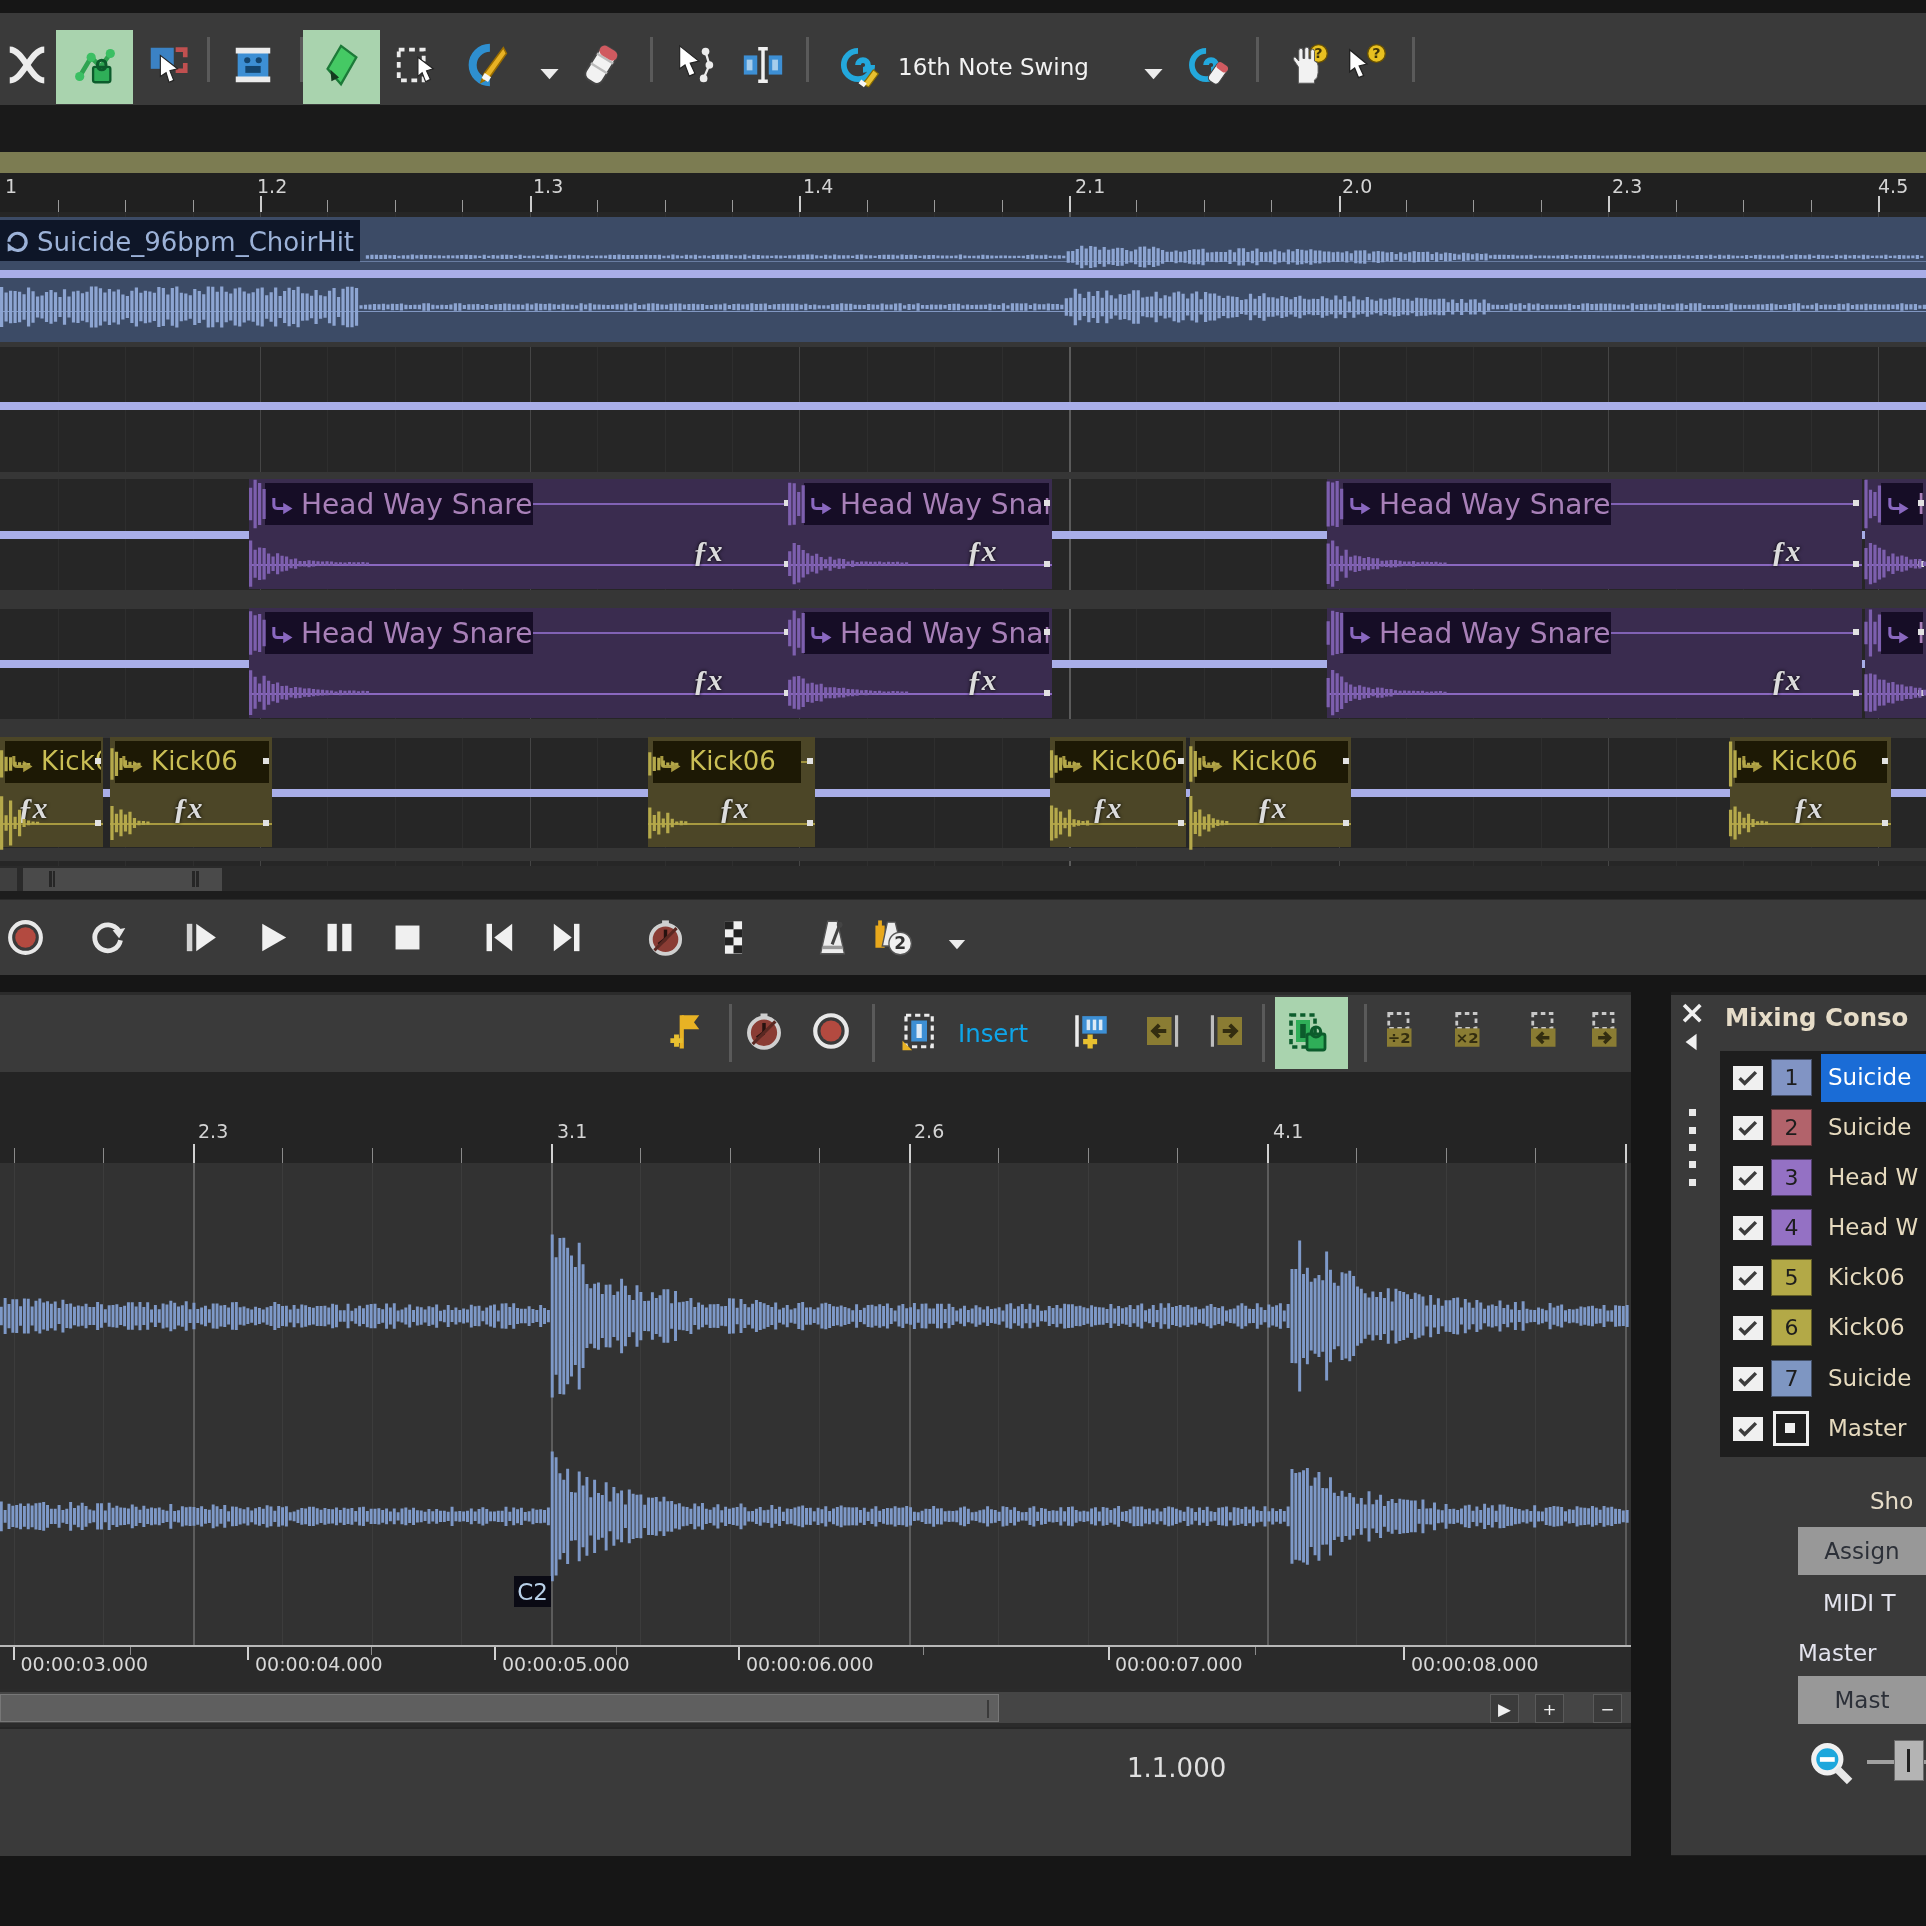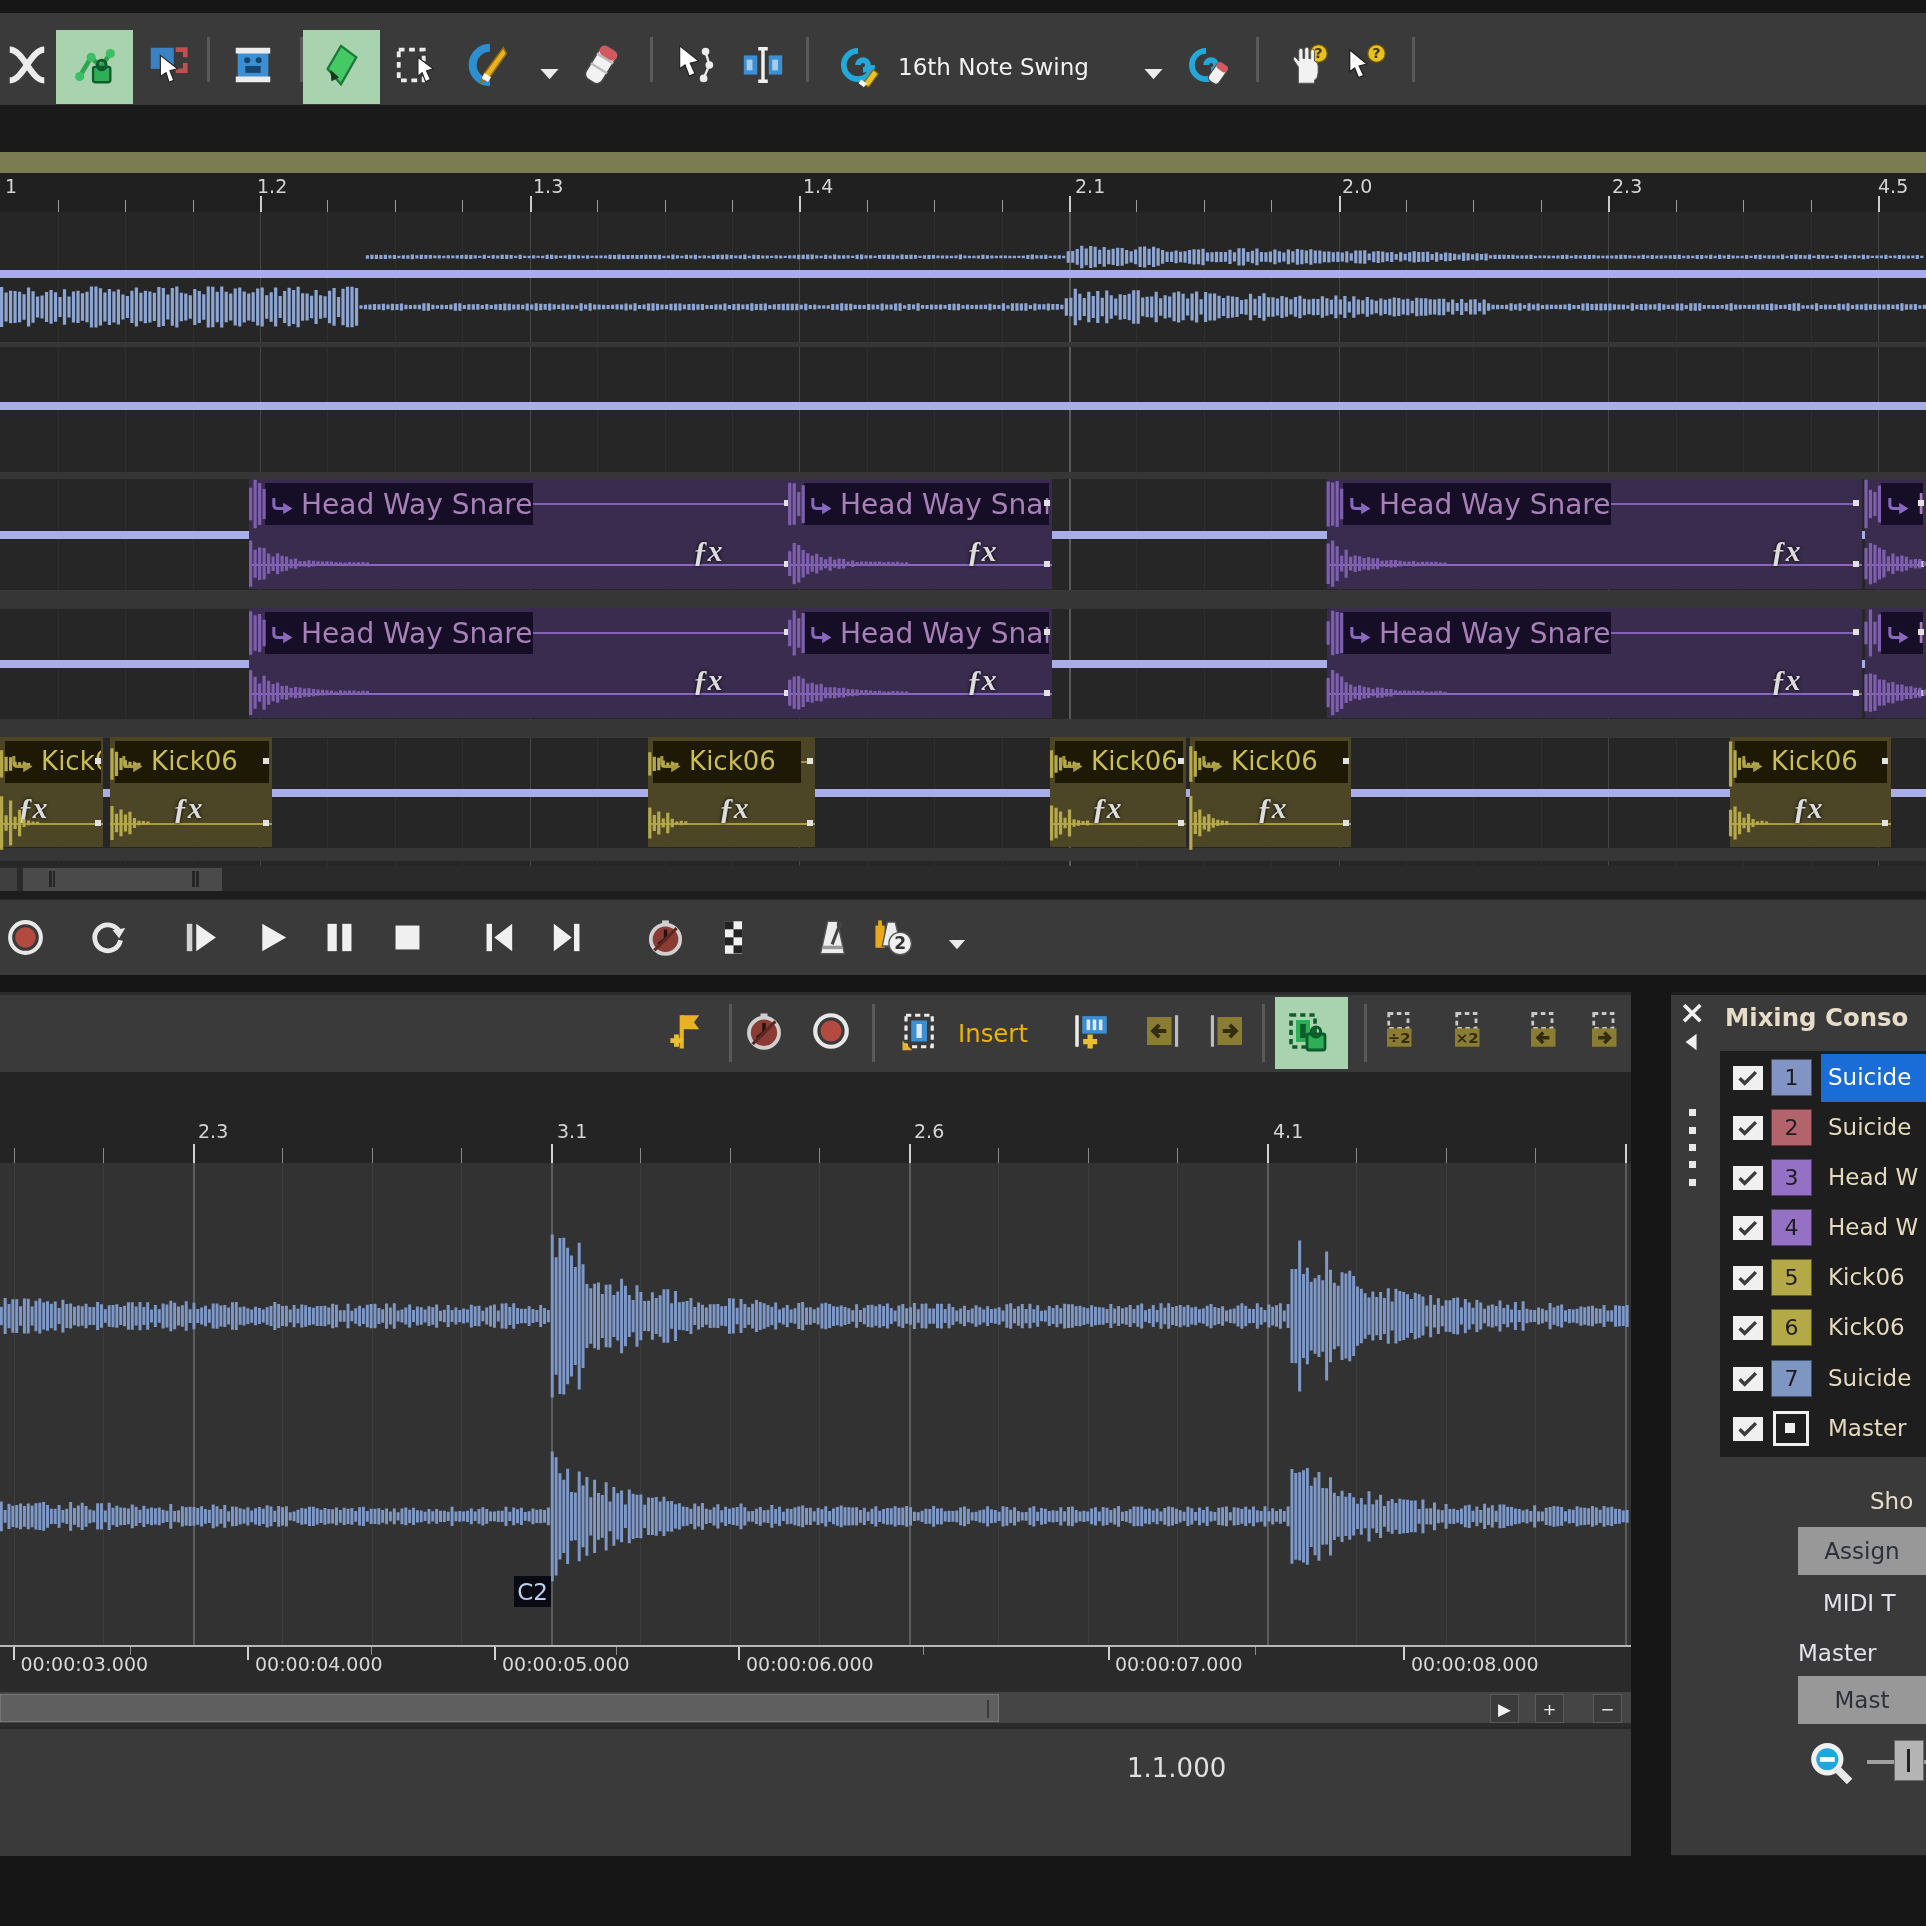--- a/index.html
+++ b/index.html
@@ -47,20 +47,33 @@
       <div class="abs" style="left: 1271px; top: 0px; width: 1.3px; height: 679px; background: rgb(46, 46, 46);"></div>
       <div class="abs" style="left: 1339px; top: 0px; width: 1.3px; height: 679px; background: rgb(69, 69, 69);"></div>
       <div class="abs" style="left: 1406px; top: 0px; width: 1.3px; height: 679px; background: rgb(46, 46, 46);"></div>
       <div class="abs" style="left: 1473px; top: 0px; width: 1.3px; height: 679px; background: rgb(46, 46, 46);"></div>
       <div class="abs" style="left: 1541px; top: 0px; width: 1.3px; height: 679px; background: rgb(46, 46, 46);"></div>
       <div class="abs" style="left: 1608px; top: 0px; width: 1.3px; height: 679px; background: rgb(69, 69, 69);"></div>
       <div class="abs" style="left: 1676px; top: 0px; width: 1.3px; height: 679px; background: rgb(46, 46, 46);"></div>
       <div class="abs" style="left: 1743px; top: 0px; width: 1.3px; height: 679px; background: rgb(46, 46, 46);"></div>
       <div class="abs" style="left: 1811px; top: 0px; width: 1.3px; height: 679px; background: rgb(46, 46, 46);"></div>
       <div class="abs" style="left: 1878px; top: 0px; width: 1.3px; height: 679px; background: rgb(69, 69, 69);"></div>
+      <div class="abs" style="left: 0px; top: 4.5px; width: 1926px; height: 126px; background: rgb(60, 75, 102);">
+        <div class="abs" style="left: 0px; top: 94px; width: 1926px; height: 1.3px; background: rgb(141, 165, 210); opacity: 0.85;"></div>
+        <div class="abs" style="left: 360px; top: 44px; width: 1567px; height: 1.3px; background: rgb(141, 165, 210); opacity: 0.55;"></div>
+        <div class="abs clip-label" style="left: 0px; top: 3.9px; width: 360px; height: 41px; background: rgb(14, 22, 40);">
+          <div class="abs icon" style="left: 3.9px; top: 6.4px; width: 29.5px; height: 29.5px;">
+            <svg viewBox="0 0 24 24" xmlns="http://www.w3.org/2000/svg">
+              <path d="M4 12a7 7 0 1 1 2 5" fill="none" stroke="#9cb2d8" stroke-width="2.6"></path>
+              <polygon points="3,13 9,18 3,20" fill="#9cb2d8"></polygon>
+            </svg>
+          </div>
+          <span class="abs" style="left: 37px; top: 6.4px; font-size: 26px; color: rgb(156, 178, 216); white-space: nowrap;">Suicide_96bpm_ChoirHit</span>
+        </div>
+      </div>
       <div class="abs" style="left: 0px; top: 130px; width: 1926px; height: 5.1px; background: rgb(54, 54, 54);"></div>
       <div class="abs" style="left: 0px; top: 260px; width: 1926px; height: 7px; background: rgb(54, 54, 54);"></div>
       <div class="abs" style="left: 0px; top: 378px; width: 1926px; height: 18.6px; background: rgb(54, 54, 54);"></div>
       <div class="abs" style="left: 0px; top: 507px; width: 1926px; height: 18.6px; background: rgb(54, 54, 54);"></div>
       <div class="abs" style="left: 0px; top: 636px; width: 1926px; height: 13px; background: rgb(54, 54, 54);"></div>
       <div class="abs" style="left: 0px; top: 58px; width: 1926px; height: 7.7px; background: rgb(169, 174, 232);"></div>
       <div class="abs" style="left: 0px; top: 190px; width: 1926px; height: 7.7px; background: rgb(169, 174, 232);"></div>
       <div class="abs" style="left: 0px; top: 319px; width: 1926px; height: 7.7px; background: rgb(169, 174, 232);"></div>
       <div class="abs" style="left: 0px; top: 448px; width: 1926px; height: 7.7px; background: rgb(169, 174, 232);"></div>
       <div class="abs" style="left: 0px; top: 577px; width: 1926px; height: 7.7px; background: rgb(169, 174, 232);"></div>
@@ -420,21 +433,21 @@
           <path d="M14.5 15.8H8.5M11 12.8l-3 3 3 3" stroke="#332d10" stroke-width="2" fill="none"></path>
         </svg>
       </div>
       <div class="abs icon" style="left: 1585px; top: 18px; width: 42px; height: 42px;">
         <svg viewBox="0 0 24 24" xmlns="http://www.w3.org/2000/svg">
           <rect x="5" y="2" width="11" height="8.5" fill="none" stroke="#c8c8c8" stroke-width="1.6" stroke-dasharray="2.6 2"></rect>
           <rect x="4" y="10.5" width="14" height="10.5" fill="#8a7c33"></rect>
           <path d="M7.5 15.8h6M11 12.8l3 3-3 3" stroke="#332d10" stroke-width="2" fill="none"></path>
         </svg>
       </div>
-      <div class="abs" style="left: 958px; top: 27px; font-size: 24.4px; color: #eab308;">Insert</div>
+      <div class="abs" style="left: 958px; top: 27px; font-size: 24.4px; color: #0ea5e9;">Insert</div>
       <div class="abs" style="left: 0px; top: 80px; width: 1631px; height: 91px; background: rgb(36, 36, 36);"></div>
       <div class="abs" style="left: 0px; top: 171px; width: 1631px; height: 482px; background: rgb(50, 50, 50); overflow: hidden;">
         <div class="abs" style="left: 14px; top: 0px; width: 1.3px; height: 482px; background: rgb(60, 60, 60);"></div>
         <div class="abs" style="left: 103px; top: 0px; width: 1.3px; height: 482px; background: rgb(60, 60, 60);"></div>
         <div class="abs" style="left: 193px; top: 0px; width: 1.9px; height: 482px; background: rgb(92, 92, 92);"></div>
         <div class="abs" style="left: 282px; top: 0px; width: 1.3px; height: 482px; background: rgb(60, 60, 60);"></div>
         <div class="abs" style="left: 372px; top: 0px; width: 1.3px; height: 482px; background: rgb(60, 60, 60);"></div>
         <div class="abs" style="left: 461px; top: 0px; width: 1.3px; height: 482px; background: rgb(60, 60, 60);"></div>
         <div class="abs" style="left: 551px; top: 0px; width: 1.9px; height: 482px; background: rgb(92, 92, 92);"></div>
         <div class="abs" style="left: 640px; top: 0px; width: 1.3px; height: 482px; background: rgb(60, 60, 60);"></div>

